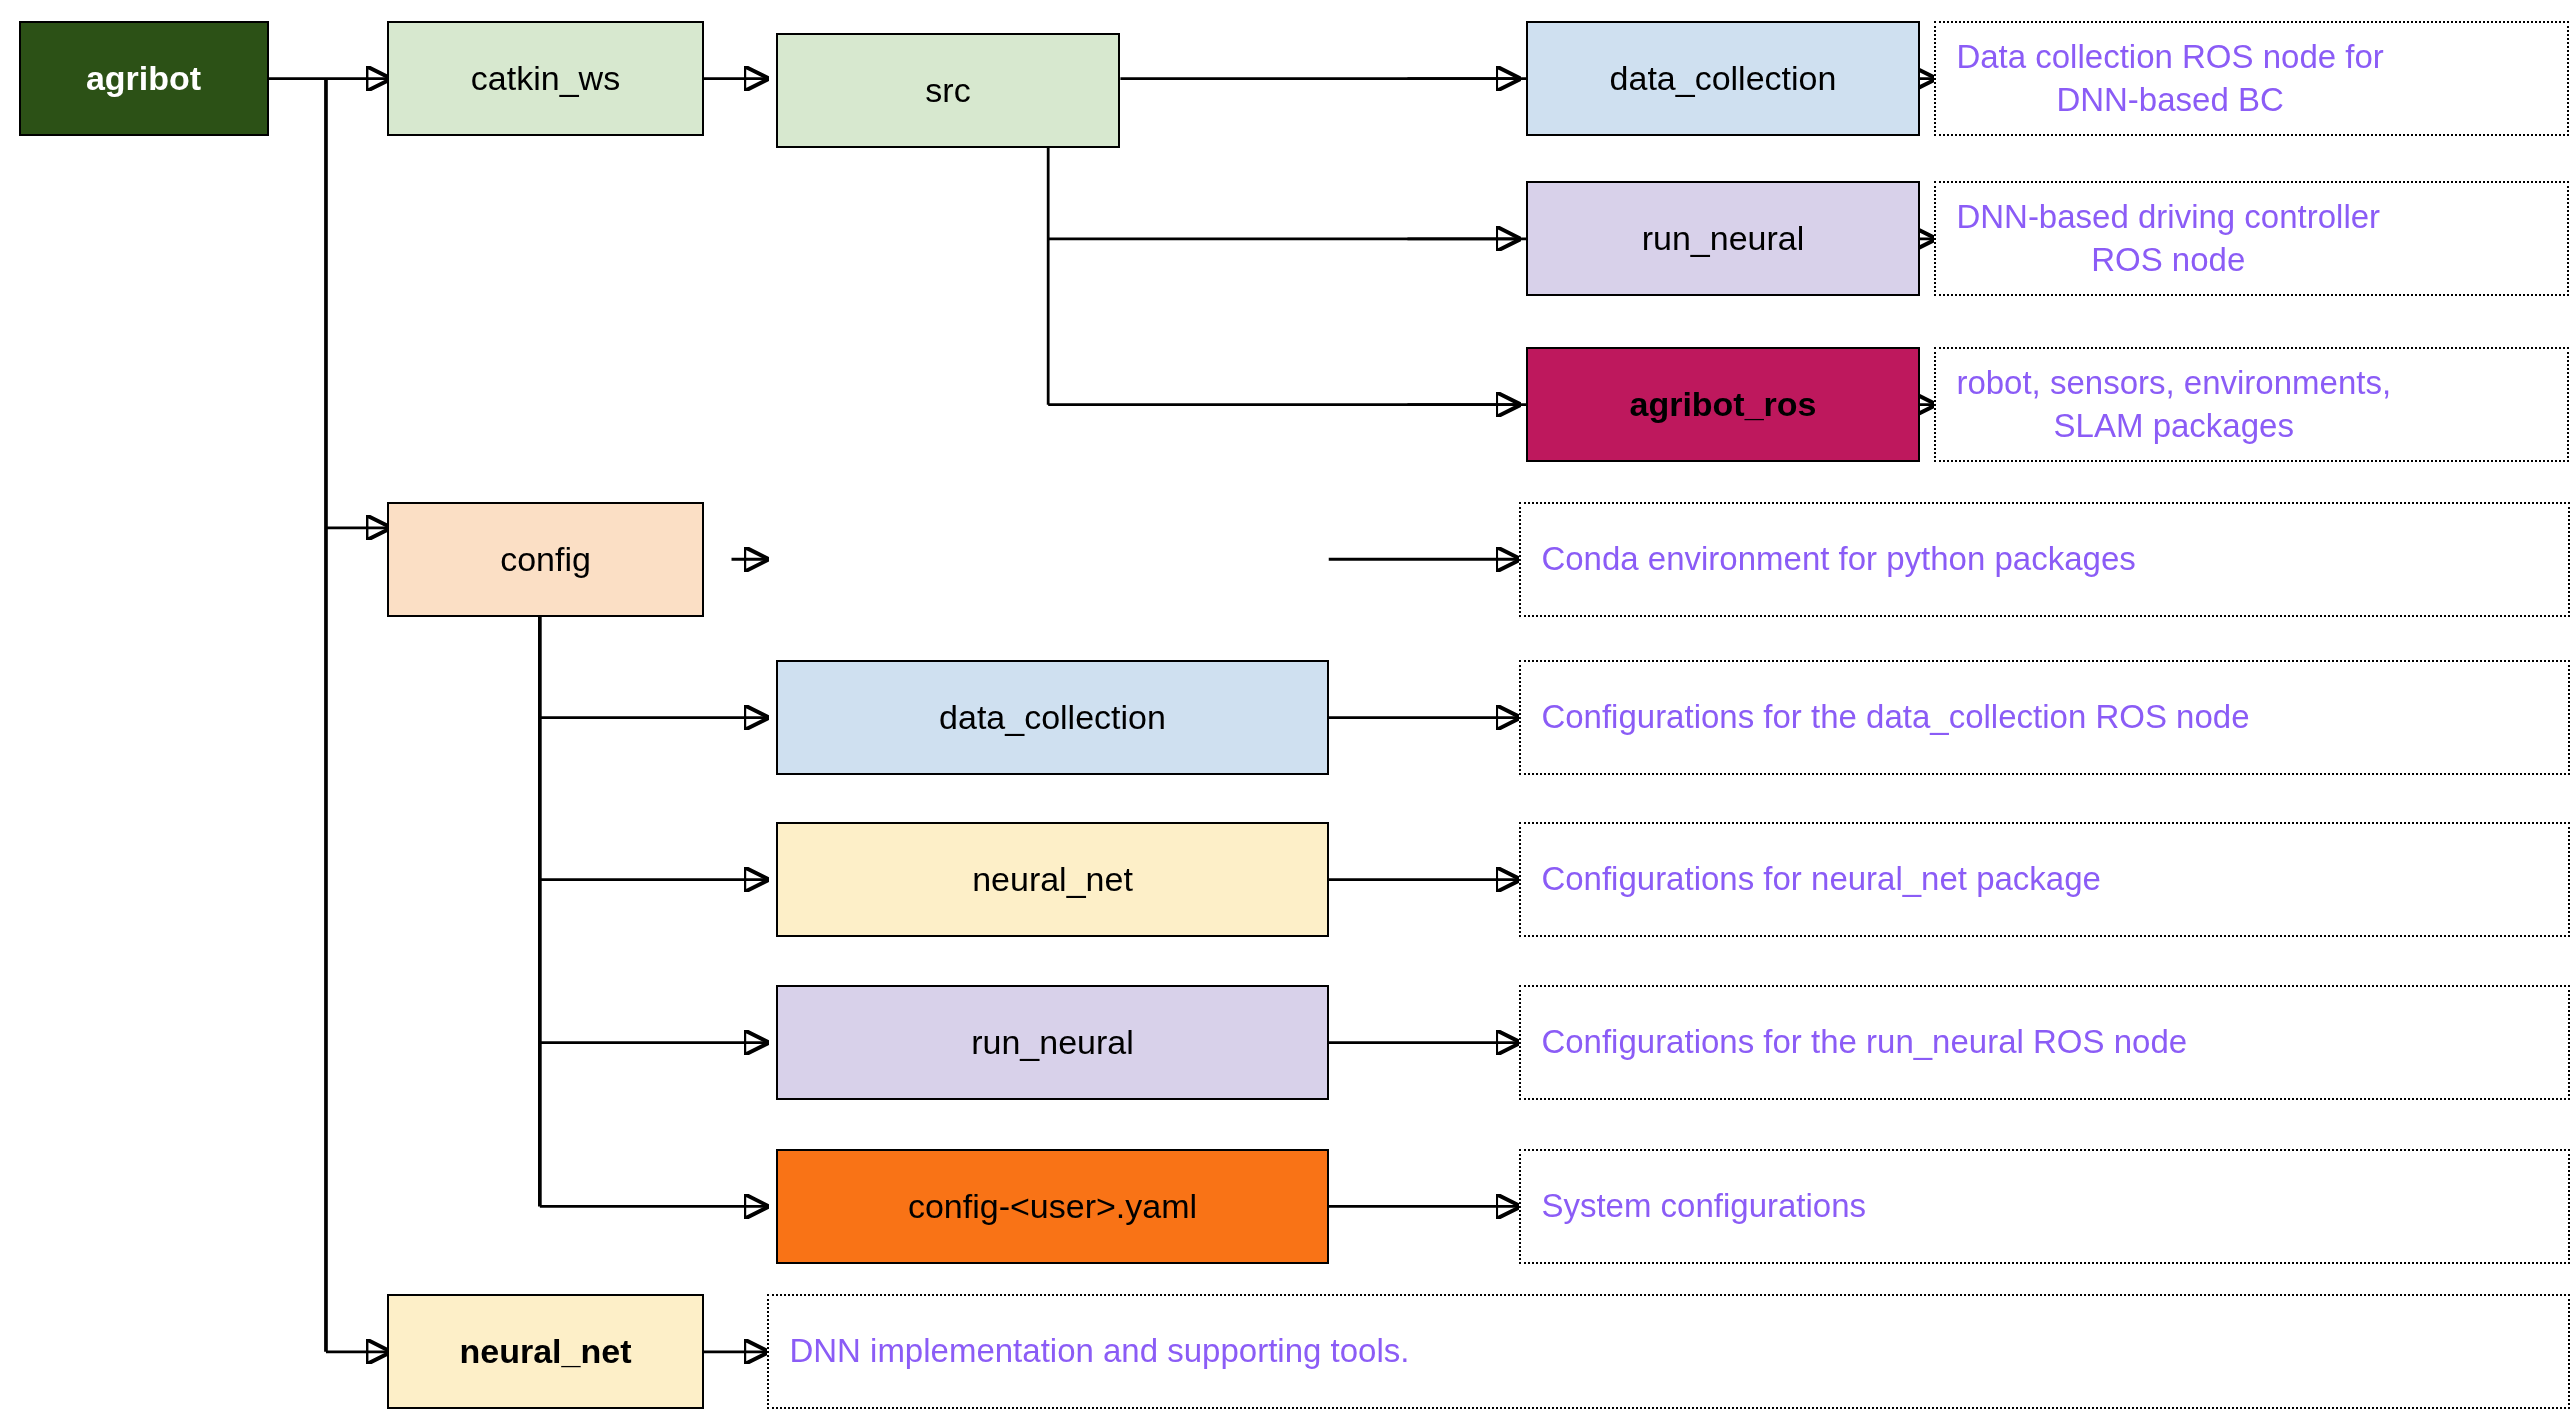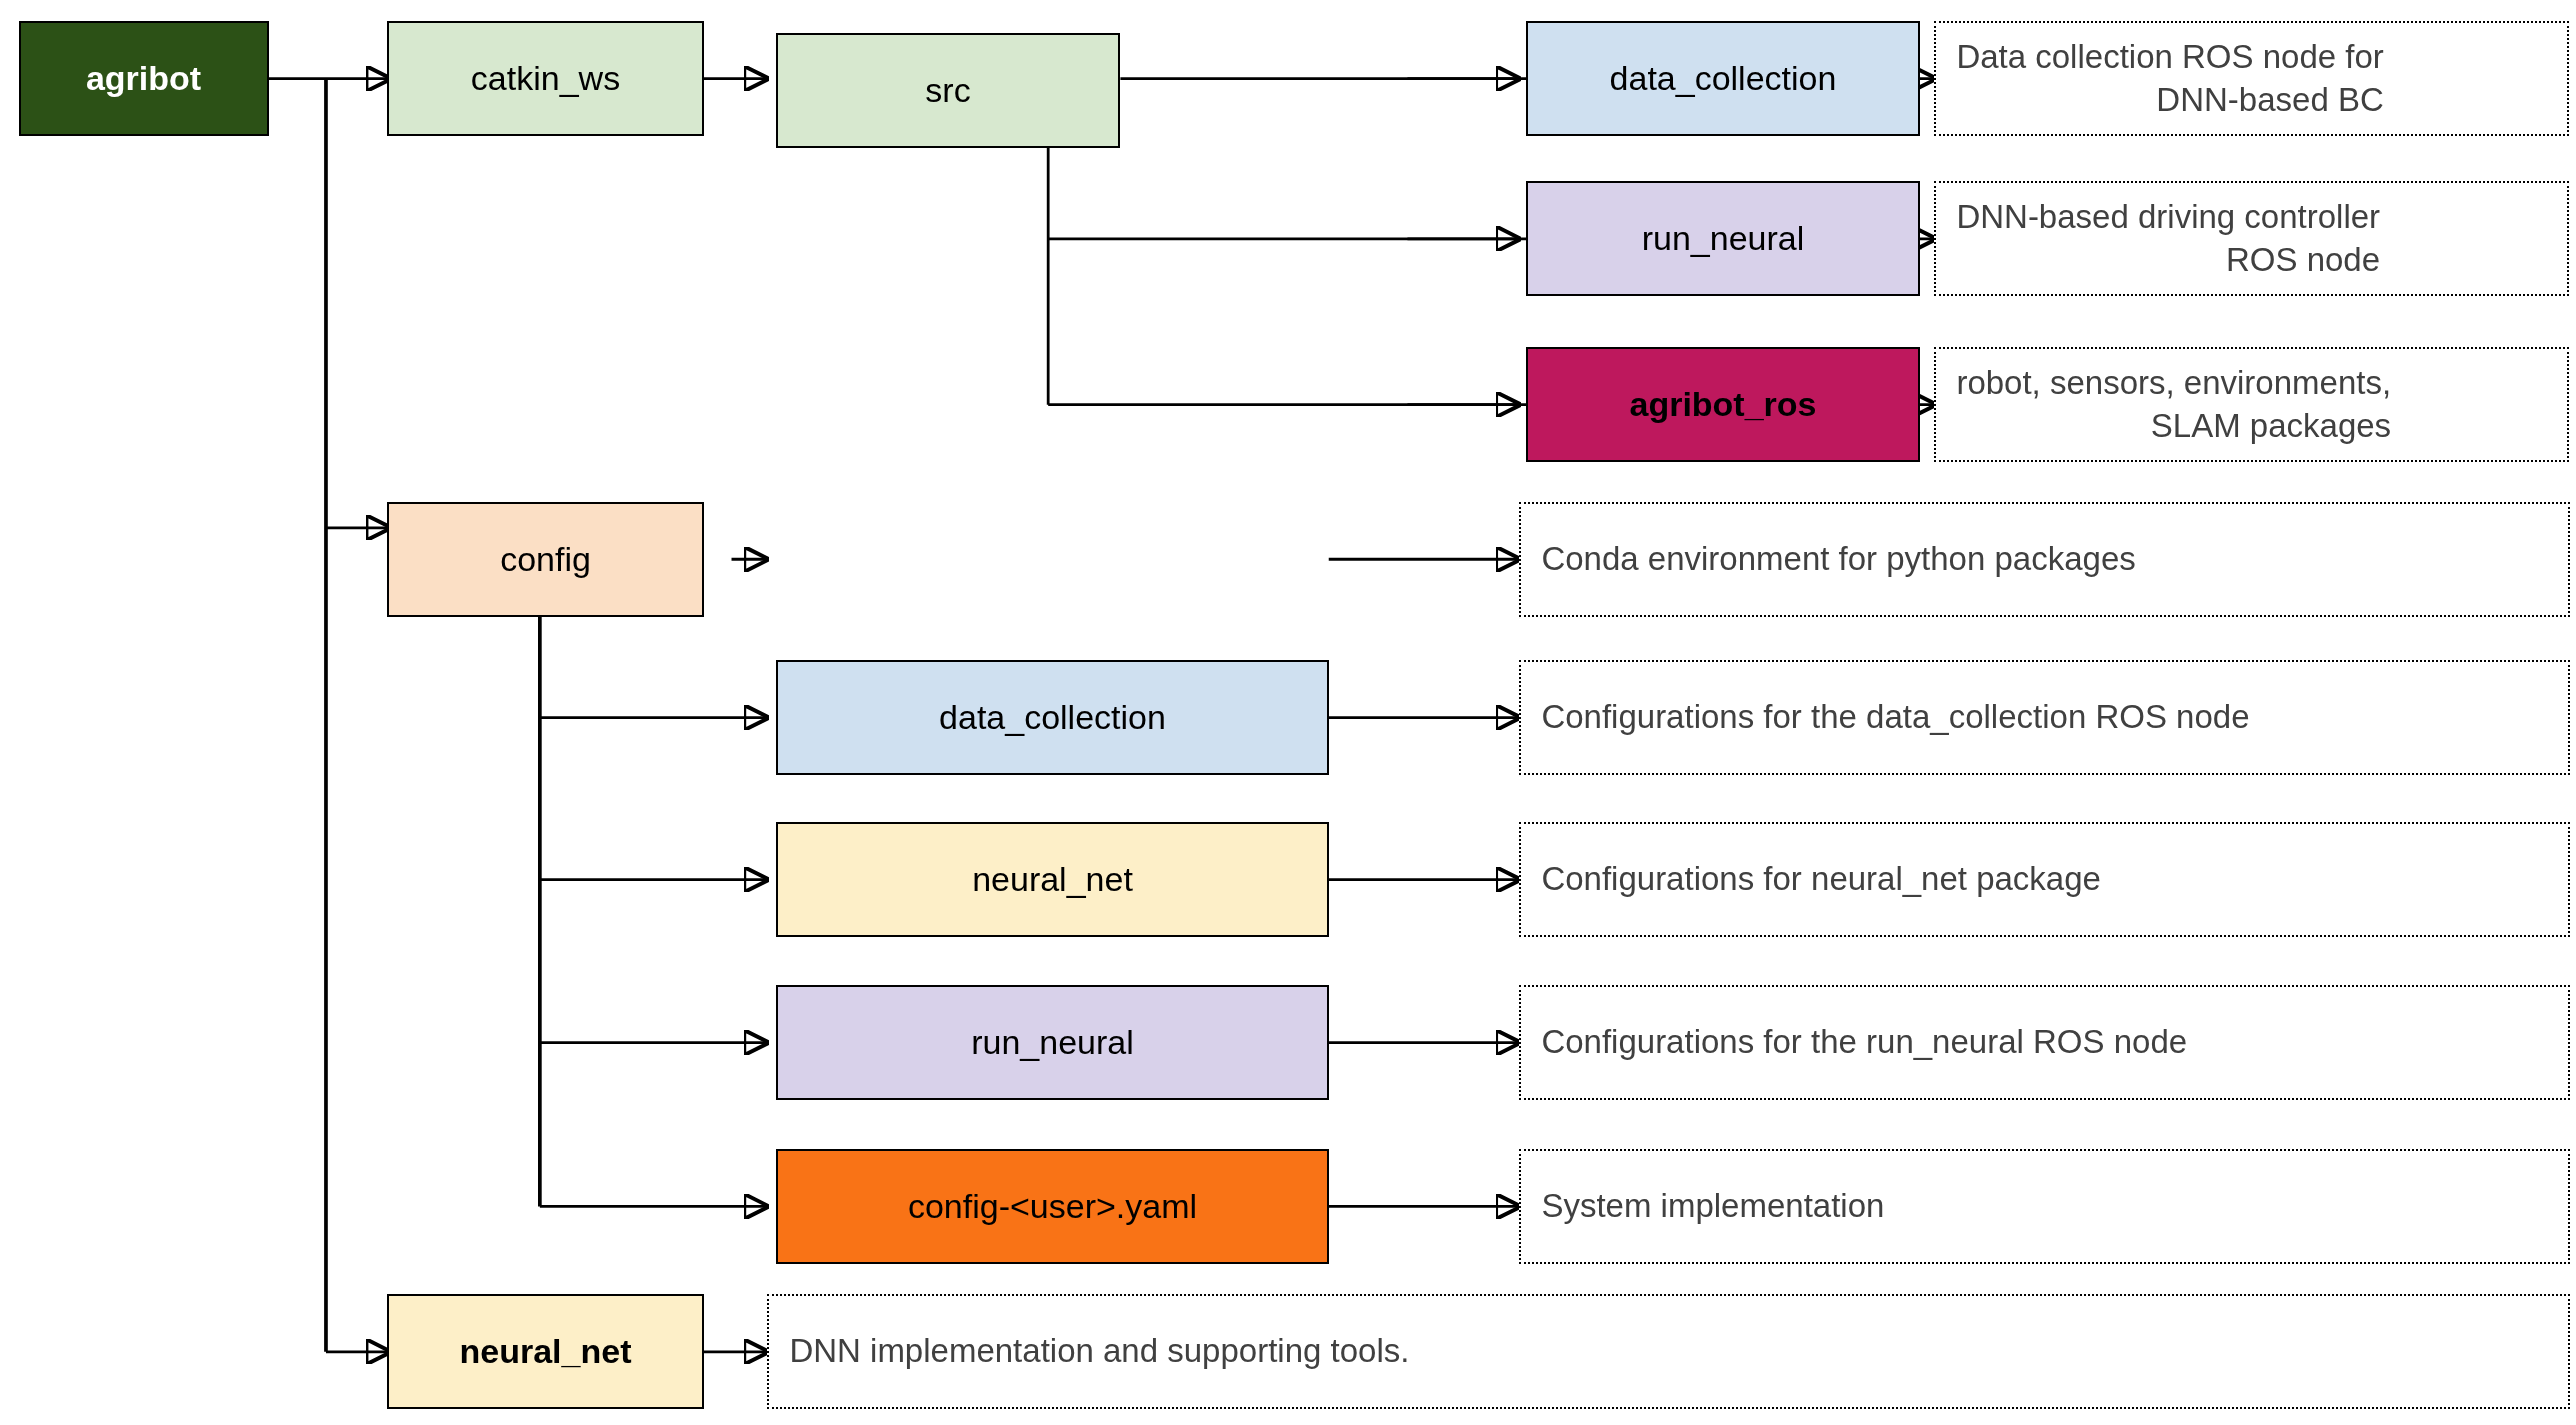--- a/index.html
+++ b/index.html
@@ -33,23 +33,23 @@
   .node.bold { font-weight: bold; }
   .node.root { color: #ffffff; font-weight: bold; }
   .desc {
     position: absolute;
     box-sizing: border-box;
     border: 2.8px dotted #000000;
     background: #ffffff;
     display: flex;
     align-items: center;
     justify-content: flex-start;
-    text-align: right;
+    text-align: center;
     font-size: 33px;
-    color: #404040;
+    color: #8b5cf6;
     line-height: 1.30;
     padding: 0 20.4px;
     white-space: pre-line;
   }
   .edge-layer {
     position: absolute;
     left: 0; top: 0;
     width: 2576px;
     height: 1425px;
     pointer-events: none;
@@ -141,18 +141,18 @@
 SLAM packages</div>
 
   <div class="desc" style="left:1519px; top:502px; width:1051px; height:115px;">Conda environment for python packages</div>
 
   <div class="desc" style="left:1519px; top:660px; width:1051px; height:115px;">Configurations for the data_collection ROS node</div>
 
   <div class="desc" style="left:1519px; top:822px; width:1051px; height:115px;">Configurations for neural_net package</div>
 
   <div class="desc" style="left:1519px; top:985px; width:1051px; height:115px;">Configurations for the run_neural ROS node</div>
 
-  <div class="desc" style="left:1519px; top:1149px; width:1051px; height:115px;">System implementation</div>
+  <div class="desc" style="left:1519px; top:1149px; width:1051px; height:115px;">System configurations</div>
 
   <div class="desc" style="left:767px; top:1294px; width:1803px; height:115px;">DNN implementation and supporting tools.</div>
 
 </div>
 
 
 </body></html>

